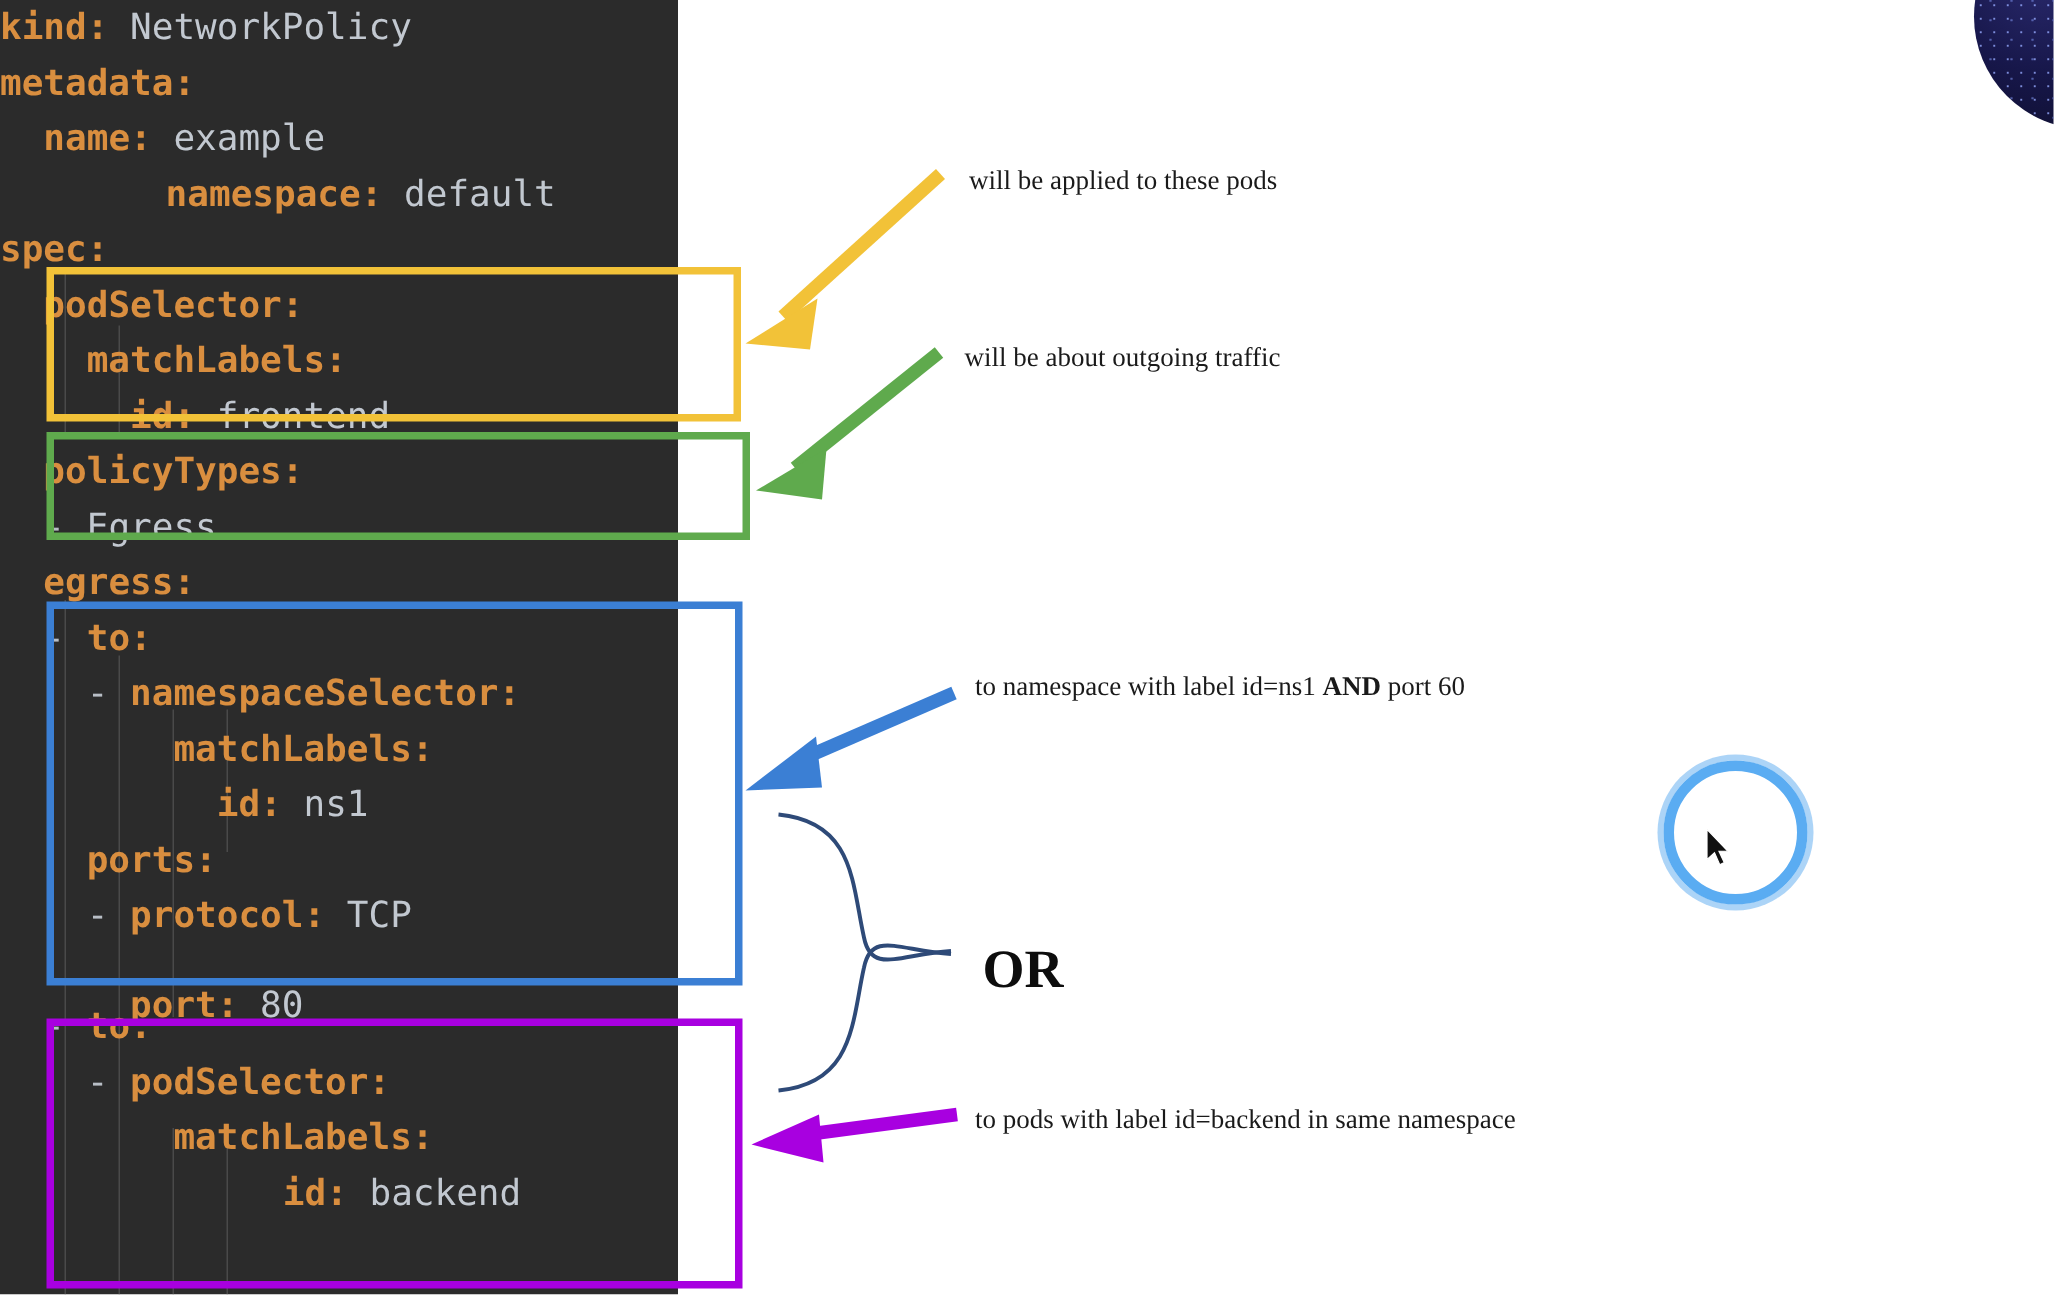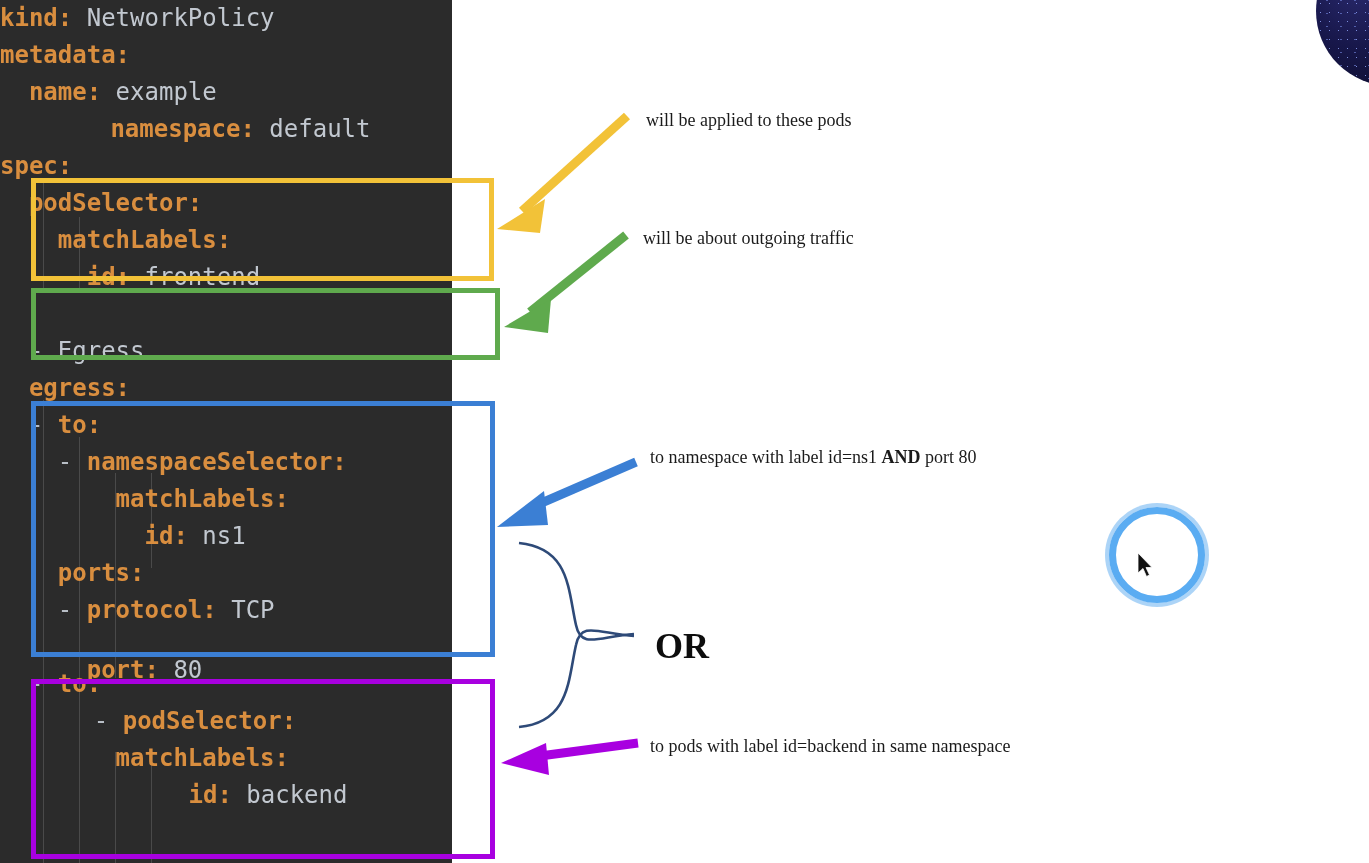--- a/index.html
+++ b/index.html
@@ -158,48 +158,48 @@
 
   <div id="code-lines">
       <div class="code-line" style="top: 0px;"><span class="tok-plain"></span><span class="tok-key">kind:</span><span class="tok-val"> NetworkPolicy</span></div>
       <div class="code-line" style="top: 37px;"><span class="tok-plain"></span><span class="tok-key">metadata:</span></div>
       <div class="code-line" style="top: 74px;"><span class="tok-plain">  </span><span class="tok-key">name:</span><span class="tok-val"> example</span></div>
       <div class="code-line" style="top: 111px; text-align: center;"><span class="tok-plain">  </span><span class="tok-key">namespace:</span><span class="tok-val"> default</span></div>
       <div class="code-line" style="top: 148px;"><span class="tok-plain"></span><span class="tok-key">spec:</span></div>
       <div class="code-line" style="top: 185px;"><span class="tok-plain">  </span><span class="tok-key">podSelector:</span></div>
       <div class="code-line" style="top: 222px;"><span class="tok-plain">    </span><span class="tok-key">matchLabels:</span></div>
       <div class="code-line" style="top: 259px;"><span class="tok-plain">      </span><span class="tok-key">id:</span><span class="tok-val"> frontend</span></div>
-      <div class="code-line" style="top: 296px;"><span class="tok-plain">  </span></div>
+      <div class="code-line" style="top: 296px;"><span class="tok-plain">  </span><span class="tok-key">policyTypes:</span></div>
       <div class="code-line" style="top: 333px;"><span class="tok-plain">  </span><span class="tok-dash">- </span><span class="tok-val">Egress</span></div>
       <div class="code-line" style="top: 370px;"><span class="tok-plain">  </span><span class="tok-key">egress:</span></div>
       <div class="code-line" style="top: 407px;"><span class="tok-plain">  </span><span class="tok-dash">- </span><span class="tok-key">to:</span></div>
       <div class="code-line" style="top: 444px;"><span class="tok-plain">    </span><span class="tok-dash">- </span><span class="tok-key">namespaceSelector:</span></div>
       <div class="code-line" style="top: 481px;"><span class="tok-plain">        </span><span class="tok-key">matchLabels:</span></div>
       <div class="code-line" style="top: 518px;"><span class="tok-plain">          </span><span class="tok-key">id:</span><span class="tok-val"> ns1</span></div>
       <div class="code-line" style="top: 555px;"><span class="tok-plain">    </span><span class="tok-key">ports:</span></div>
       <div class="code-line" style="top: 592px;"><span class="tok-plain">    </span><span class="tok-dash">- </span><span class="tok-key">protocol:</span><span class="tok-val"> TCP</span></div>
       <div class="code-line" style="top: 652px;"><span class="tok-plain">      </span><span class="tok-key">port:</span><span class="tok-val"> 80</span></div>
       <div class="code-line" style="top: 666px;"><span class="tok-plain">  </span><span class="tok-dash">- </span><span class="tok-key">to:</span></div>
-      <div class="code-line" style="top: 703px; padding-left: 36px;"><span class="tok-plain">    </span><span class="tok-dash">- </span><span class="tok-key">podSelector:</span></div>
+      <div class="code-line" style="top: 703px;"><span class="tok-plain">    </span><span class="tok-dash">- </span><span class="tok-key">podSelector:</span></div>
       <div class="code-line" style="top: 740px;"><span class="tok-plain">        </span><span class="tok-key">matchLabels:</span></div>
       <div class="code-line" style="top: 777px; padding-left: 44px;"><span class="tok-plain">          </span><span class="tok-key">id:</span><span class="tok-val"> backend</span></div>
     </div>
 </div>
 
 <div class="hl-box" id="box-yellow" style="left:31px; top:178px; width:463px; height:103px;"></div>
 <div class="hl-box" id="box-green" style="left:31px; top:288px; width:469px; height:72px;"></div>
 <div class="hl-box" id="box-blue" style="left:31px; top:401px; width:464px; height:256px;"></div>
 <div class="hl-box" id="box-purple" style="left:31px; top:679px; width:464px; height:180px;"></div>
 
 <div class="annot" style="left:646px; top:111px;">will be applied to these pods</div>
 
 <div class="annot" style="left:643px; top:229px;">will be about outgoing traffic</div>
 
 <div class="annot" style="left:650px; top:448px;">
-  <span>to namespace with label id=ns1 </span><b>AND</b><span> port 80</span>
+  <span>to namespace with label id=ns1 </span><b>AND</b><span> port 60</span>
 </div>
 
 <div class="annot" style="left:650px; top:737px;">to pods with label id=backend in same namespace</div>
 
 <div id="or-label" style="left:655px; top:625px;">OR</div>
 
 <svg id="overlay" viewBox="0 0 1369 863" xmlns="http://www.w3.org/2000/svg">
 
   <g>
     <line x1="627" y1="116" x2="522" y2="211" stroke="#f2c238" stroke-width="9" stroke-linecap="butt"></line>

